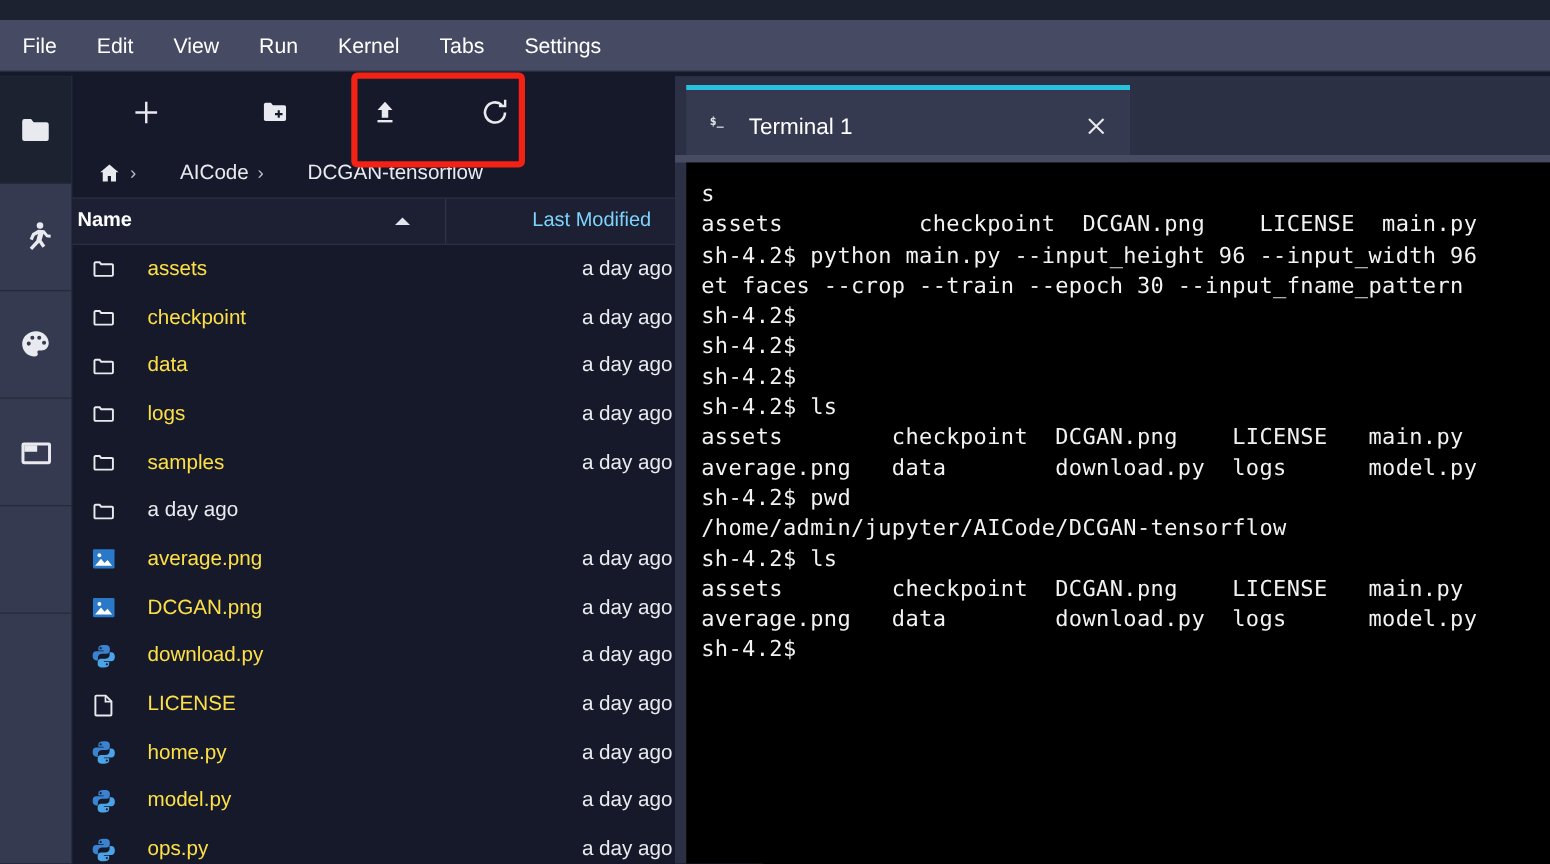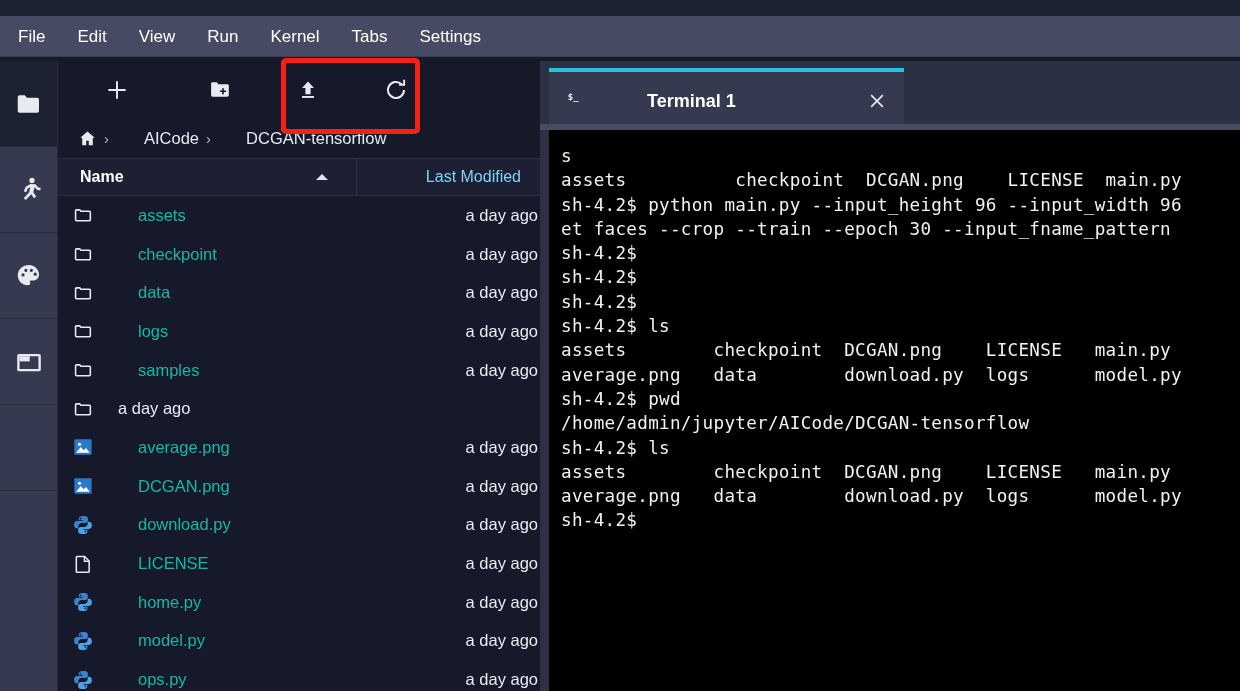--- a/index.html
+++ b/index.html
@@ -71,21 +71,21 @@
 
   
   .fb-header {
     position: relative; height: 38px; width: 482px;
     background: #1c2032;
     border-top: 1px solid #2a2f42;
     border-bottom: 1px solid #2a2f42;
     display: flex; align-items: center;
   }
   .col-name {
-    flex: 0 0 299px; padding-left: 22px;
+    flex: 0 0 299px; padding-left: 4px;
     color: #ffffff; font-size: 16px; font-weight: bold;
     display: flex; align-items: center; position: relative;
     height: 100%; border-right: 1px solid #2e3347;
   }
   .sort-arrow {
     position: absolute; right: 28px; top: 50%; transform: translateY(-50%);
     width: 0; height: 0;
     border-left: 6px solid transparent;
     border-right: 6px solid transparent;
     border-bottom: 6px solid #e2e5ec;
@@ -99,22 +99,22 @@
 
   
   .fb-list { position: relative; width: 482px; }
   .fb-row {
     height: 38.7px; width: 482px;
     display: flex; align-items: center;
     padding-left: 14px;
   }
   .row-icon { width: 22px; height: 22px; margin-right: 12px; flex: 0 0 22px; display:block; }
   .row-name {
-    color: #14b8a6; font-size: 16.5px; flex: 1;
-    white-space: nowrap; overflow: hidden; margin-left: 20px;
+    color: #fde047; font-size: 16.5px; flex: 1;
+    white-space: nowrap; overflow: hidden;
   }
   .row-mod {
     color: #e9ebf0; font-size: 16.5px; text-align: right;
     padding-right: 2px; white-space: nowrap;
   }
 
   
   .redbox {
     position: absolute; left: 281px; top: 58px;
     width: 139px; height: 76px;
@@ -139,23 +139,22 @@
   .tab {
     position: relative;
     width: 355px; height: 62px;
     background: #353a50;
     display: flex; align-items: center;
     padding: 0 14px 0 18px;
     border-top: 4px solid #27c3de;
   }
   .tab-icon { flex: 0 0 20px; margin-right: 12px; display:block; }
   .tab-label {
-    flex: 1; color: #ffffff; font-size: 18px; font-weight: bold;
+    flex: 1; color: #ffffff; font-size: 18px; font-weight: normal;
     white-space: nowrap;
-    margin-left: 48px;
   }
   .tab-close {
     flex: 0 0 26px; height: 26px;
     display: flex; align-items: center; justify-content: center;
   }
   .tabbar-rule {
     position: absolute; left: 0; bottom: 0; width: 700px; height: 6px;
     background: #474c63;
   }
 

